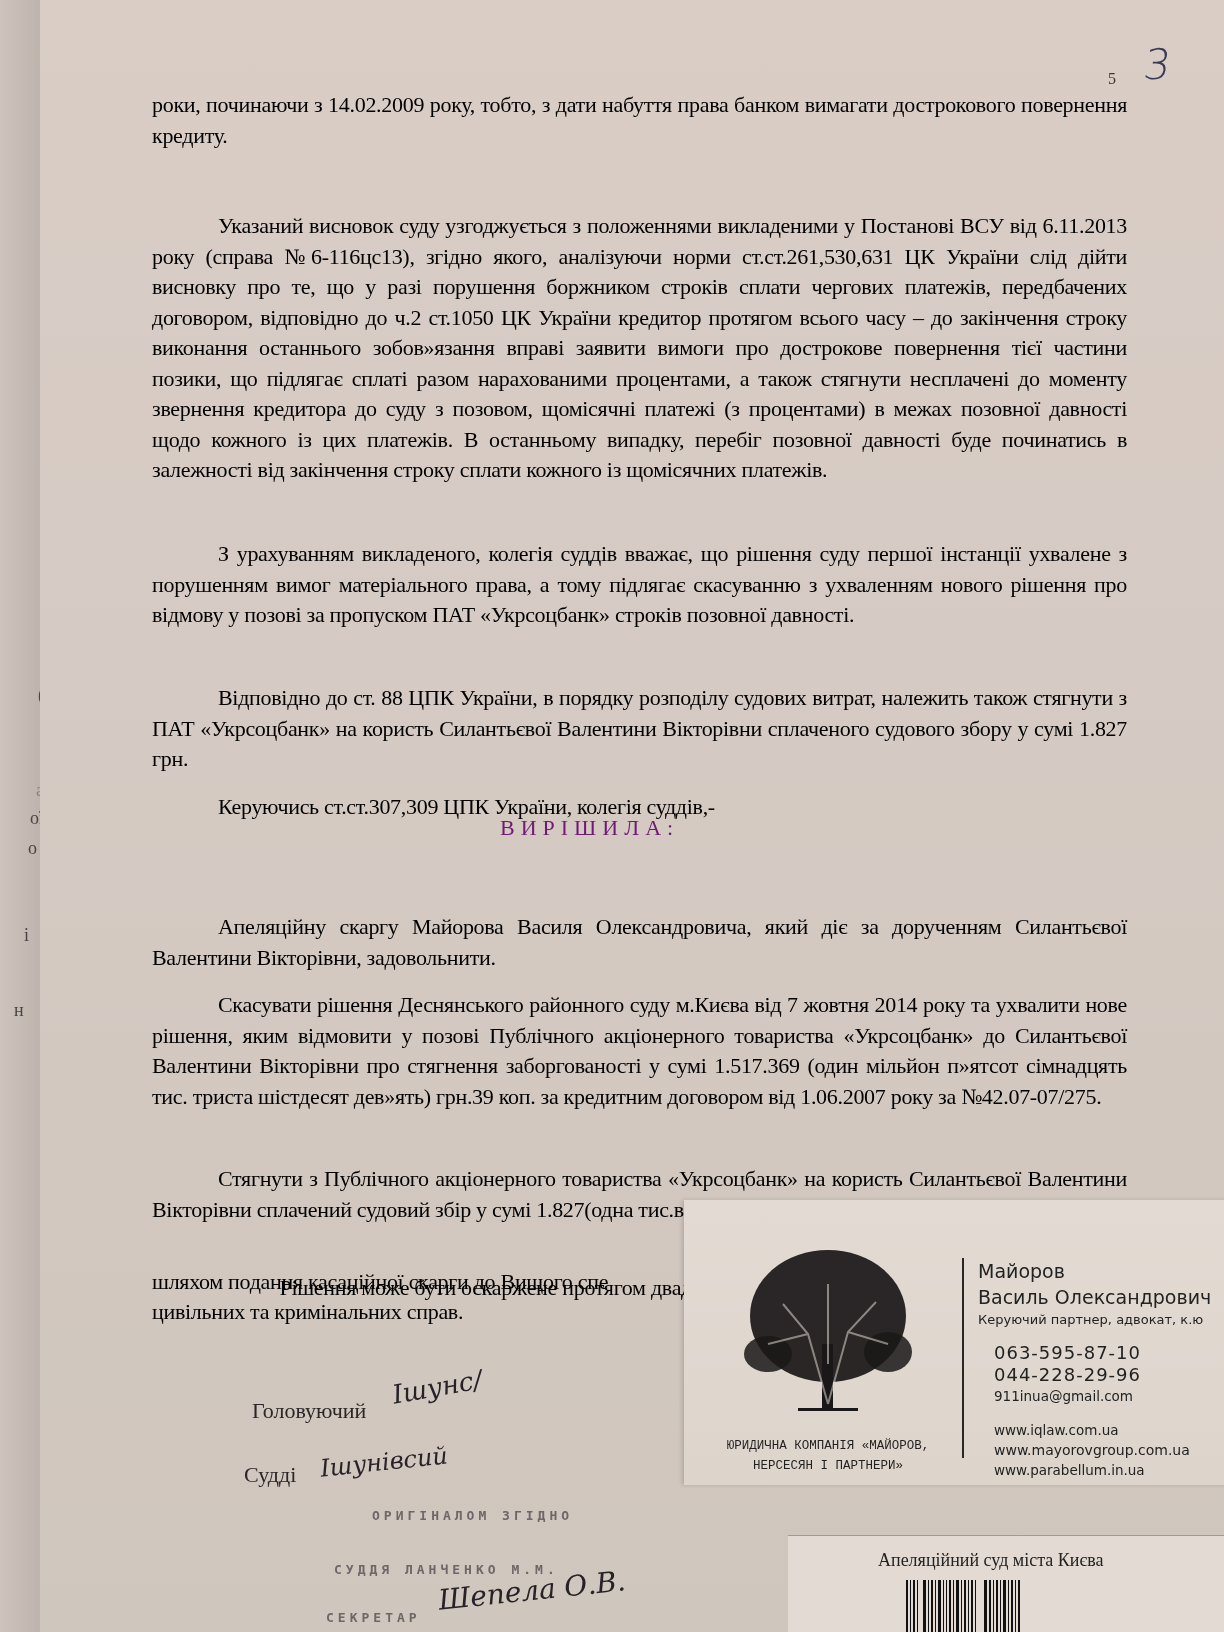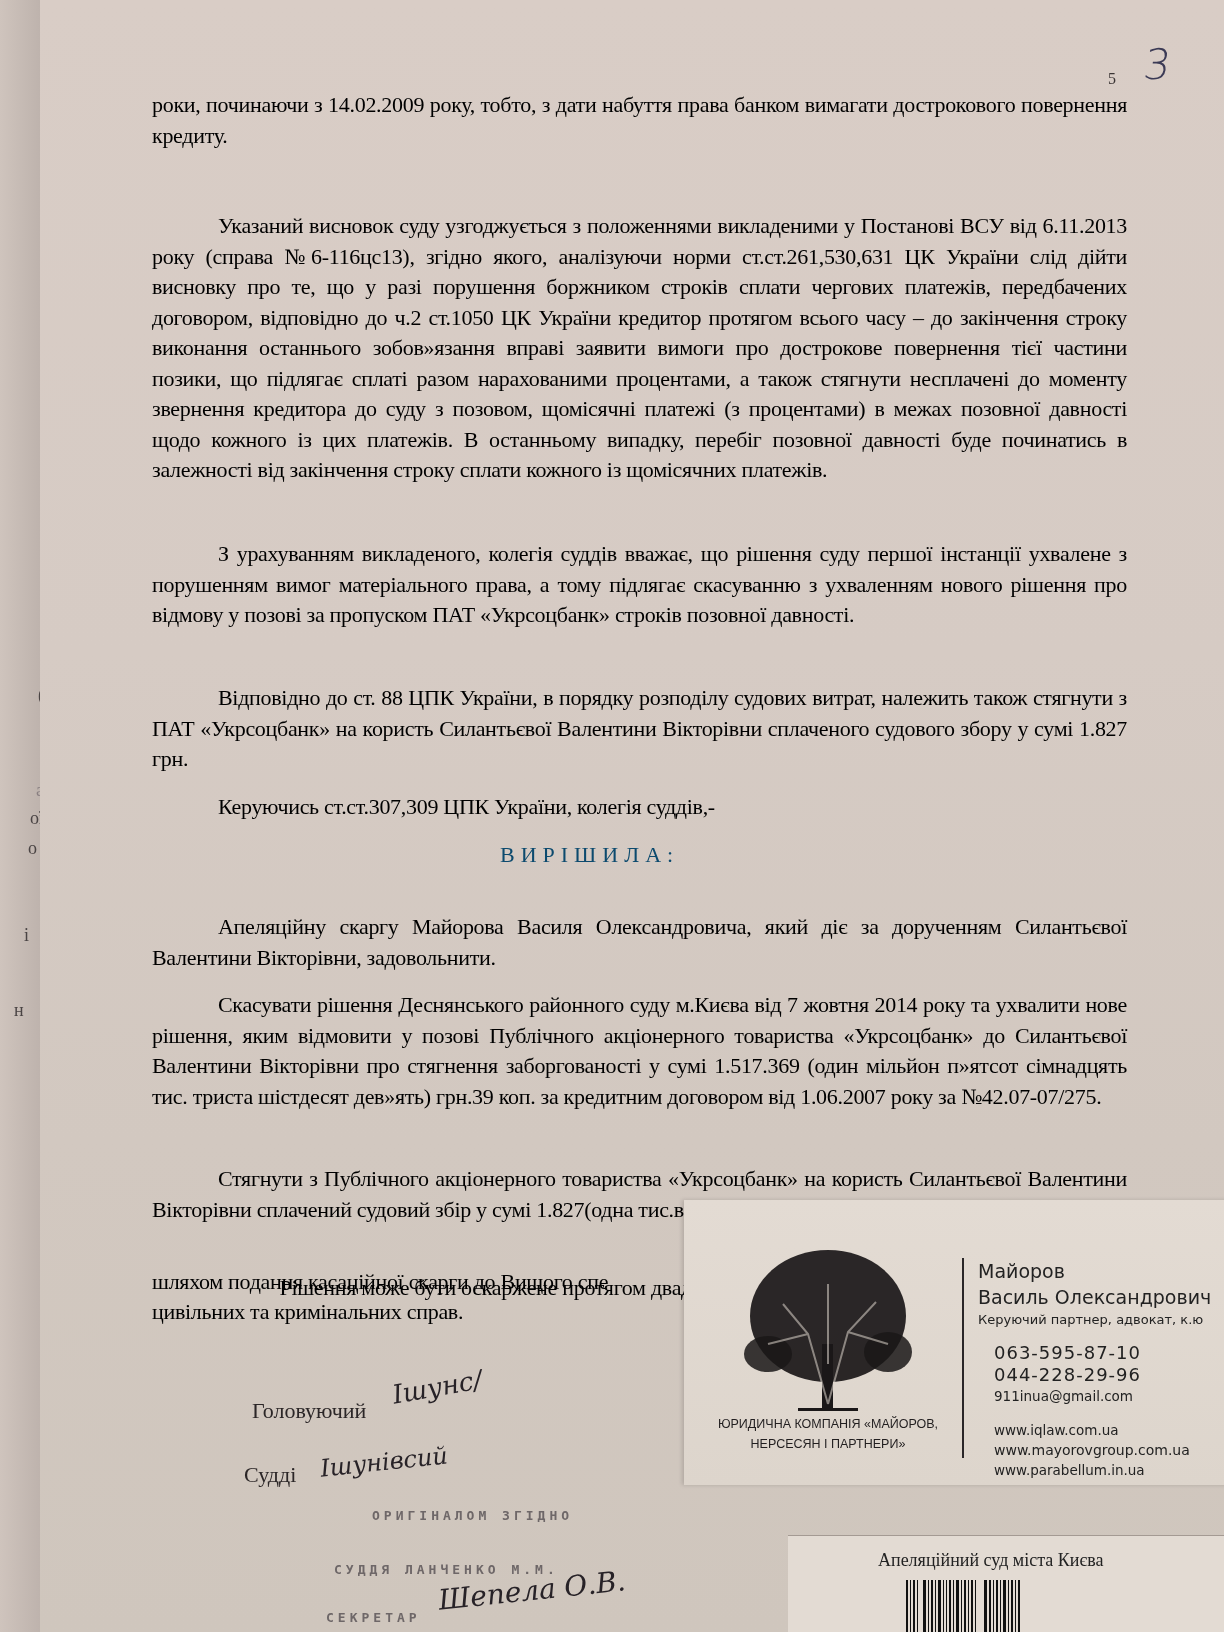--- a/index.html
+++ b/index.html
@@ -18,32 +18,32 @@
   }
   .margin-char { position:absolute; font-size:18px; color:#4a4444; }
   .page-num { position:absolute; left:1108px; top:70px; font-size:16px; color:#3a3434; }
   .hand-num { position:absolute; left:1144px; top:40px; font-size:42px; color:#3b3a55; font-family:"DejaVu Sans", sans-serif; font-weight:300; transform:skewX(-8deg); }
   .para {
     position:absolute; left:152px; width:975px; font-size:22px; line-height:30.5px;
     color:#000000; text-align:justify; letter-spacing:-0.3px;
   }
   .indent { text-indent:66px;margin-top:36px; }
   .heading {
-    position:absolute; left:500px; top:842px; font-size:22px; letter-spacing:6px; color:#0c4a6e;
+    position:absolute; left:500px; top:815px; font-size:22px; letter-spacing:6px; color:#701a75;
   }
   .sig-label { position:absolute; font-size:22px; color:#2b2627; }
   .stamp { position:absolute; font-family:"DejaVu Sans Mono", monospace; font-size:13px; letter-spacing:4px; color:#6e6768; font-weight:bold; }
   .signature { position:absolute; font-family:"DejaVu Serif", serif; font-style:italic; color:#272227; }
   .card {
     position:absolute; left:684px; top:1200px; width:560px; height:285px;
     background:linear-gradient(180deg,#e3dbd3 0%,#ddd5cc 100%);
     box-shadow:-2px 0 4px rgba(0,0,0,0.15);
   }
   .card-divider { position:absolute; left:278px; top:58px; width:2px; height:200px; background:#2a2628; }
-  .card-company { position:absolute; left:14px; top:214px; width:260px; text-align:center; font-family:Liberation Sans, sans-serif; font-size:12.5px; line-height:20px; color:#221f20; }
+  .card-company { position:absolute; left:14px; top:236px; width:260px; text-align:center; font-family:Liberation Mono, monospace; font-size:12.5px; line-height:20px; color:#221f20; }
   .card-text { position:absolute; font-family:"DejaVu Sans", sans-serif; color:#222; white-space:nowrap; }
   .court-box {
     position:absolute; left:788px; top:1535px; width:436px; height:97px;
     background:#e3dbd3;
     border-top:1px solid #a49a93;
   }
   .court-name { position:absolute; left:90px; top:14px; font-size:18px; color:#222; }
   .barcode { position:absolute; left:118px; top:44px; width:224px; height:60px; display:flex; align-items:stretch; }
   .barcode span { display:block; background:#111; margin-right:2px; }
 </style>

